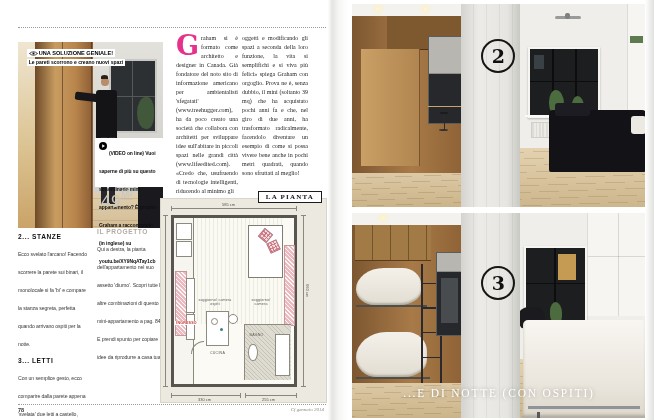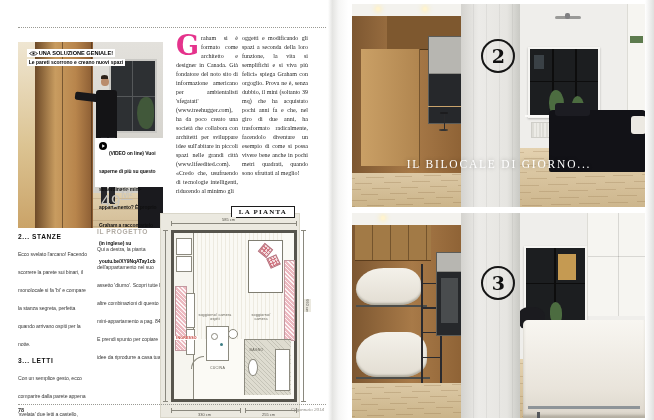--- a/index.html
+++ b/index.html
@@ -48,21 +48,21 @@
   .sec{margin-bottom:7px;}
   .sec .colhead{display:block;margin-bottom:2px;}
   
   .introcol{top:34px;font-size:6px;line-height:1.5;color:#262626;text-align:justify;}
   .introcol{font-family:"Liberation Serif","DejaVu Serif",serif;}
   #icol1{left:176px;width:62px;}
   #icol2{left:242px;width:66px;}
   .dropcap{float:left;font-family:"DejaVu Serif",serif;font-size:27px;line-height:.85;
            margin:1px 2px 0 0;font-weight:bold;}
   
-  #plan-panel{left:160px;top:213px;width:140px;height:205px;background:#ebe9e0;border:1px solid #d9d6c9;box-sizing:border-box;}
+  #plan-panel{left:160px;top:198px;width:167px;height:205px;background:#ebe9e0;border:1px solid #d9d6c9;box-sizing:border-box;}
   #plan-tab{right:4px;top:-8px;background:#fff;border:1px solid #1c1c1c;color:#111;
             font-family:"Liberation Serif",serif;font-weight:bold;font-size:7px;letter-spacing:1.2px;
             padding:1px 7px;}
   #plan{left:10px;top:16px;width:126px;height:172px;background:#fbfaf5;border:3px solid #57554d;box-sizing:border-box;}
   .stripes{background:repeating-linear-gradient(90deg,#edeae0 0 1px,#faf9f4 1px 4px);}
   .pinkhatch{background:repeating-linear-gradient(45deg,rgba(255,255,255,.85) 0 1px,transparent 1px 3px),#ecb9c0;border:0.5px solid #c29aa0;}
   .unit{background:#fff;border:0.5px solid #8d8b80;}
   .planlab{font-size:3.6px;color:#5c5a50;letter-spacing:.2px;line-height:1.15;}
   .planlab.red{color:#c2342e;font-weight:bold;background:#fff;padding:0 1px;}
   .bath{background:repeating-linear-gradient(45deg,rgba(110,108,98,.22) 0 .6px,transparent .6px 3px),#dedcd0;border-left:0.5px solid #8d8b80;border-top:0.5px solid #8d8b80;}
@@ -290,21 +290,20 @@
     <div class="abs sofa" style="left:67%;top:52%;width:33%;height:31%;"></div>
     <div class="abs" style="left:69%;top:49%;width:12%;height:6%;background:#1c1c22;border-radius:3px;"></div>
     <div class="abs" style="left:95%;top:55%;width:5%;height:9%;background:#ece9e2;border-radius:3px;"></div>
     <div class="abs wpanel" style="left:93.5%;top:0;width:6.5%;height:52%;"></div>
     <div class="abs" style="left:94.5%;top:16%;width:4.5%;height:3%;background:#5d7b4e;"></div>
 
     <div class="abs pillar"></div>
     <div class="abs numcircle" style="left:44%;top:17%;">
         <span>2</span>
       </div>
-    <div class="abs caption" style="top:76%;">IL BILOCALE DI GIORNO...</div>
   </div>
 
   <div class="abs photo" id="photo-bot">
     <div class="abs woodsec"></div>
     <div class="abs ceilstrip"></div>
     <div class="abs spot" style="left:10%;top:1.5%;"></div>
     <div class="abs" style="left:1%;top:6%;width:26%;height:17%;background:#a27a46;border-bottom:1px solid #5a3c1c;background-image:repeating-linear-gradient(90deg,transparent 0 17px,rgba(60,38,15,.45) 17px 18px);"></div>
     <div class="abs duvet" style="left:1.5%;top:27%;width:22%;height:18%;"></div>
     <div class="abs" style="left:1.5%;top:45%;width:24%;height:2px;background:#4e4e4a;"></div>
     <div class="abs duvet" style="left:1.5%;top:58%;width:24%;height:22%;"></div>
@@ -340,16 +339,17 @@
     <div class="abs floorR"></div>
     <div class="abs" style="left:56.5%;top:46%;width:9%;height:11%;background:#1b1b1f;border-radius:40%;"></div>
     <div class="abs bedbig" style="left:58%;top:52%;width:42%;height:48%;"></div>
     <div class="abs" style="left:60%;top:94%;width:38%;height:3px;background:#8e9498;"></div>
     <div class="abs" style="left:63%;top:97%;width:3px;height:6px;background:#55585c;"></div>
 
     <div class="abs pillar"></div>
     <div class="abs numcircle" style="left:44%;top:26%;">
         <span>3</span>
       </div>
+    <div class="abs caption" style="top:85%;">...E DI NOTTE (CON OSPITI)</div>
   </div>
 
   <div class="abs edge-shade"></div>
 </div>
 
 </body></html>

